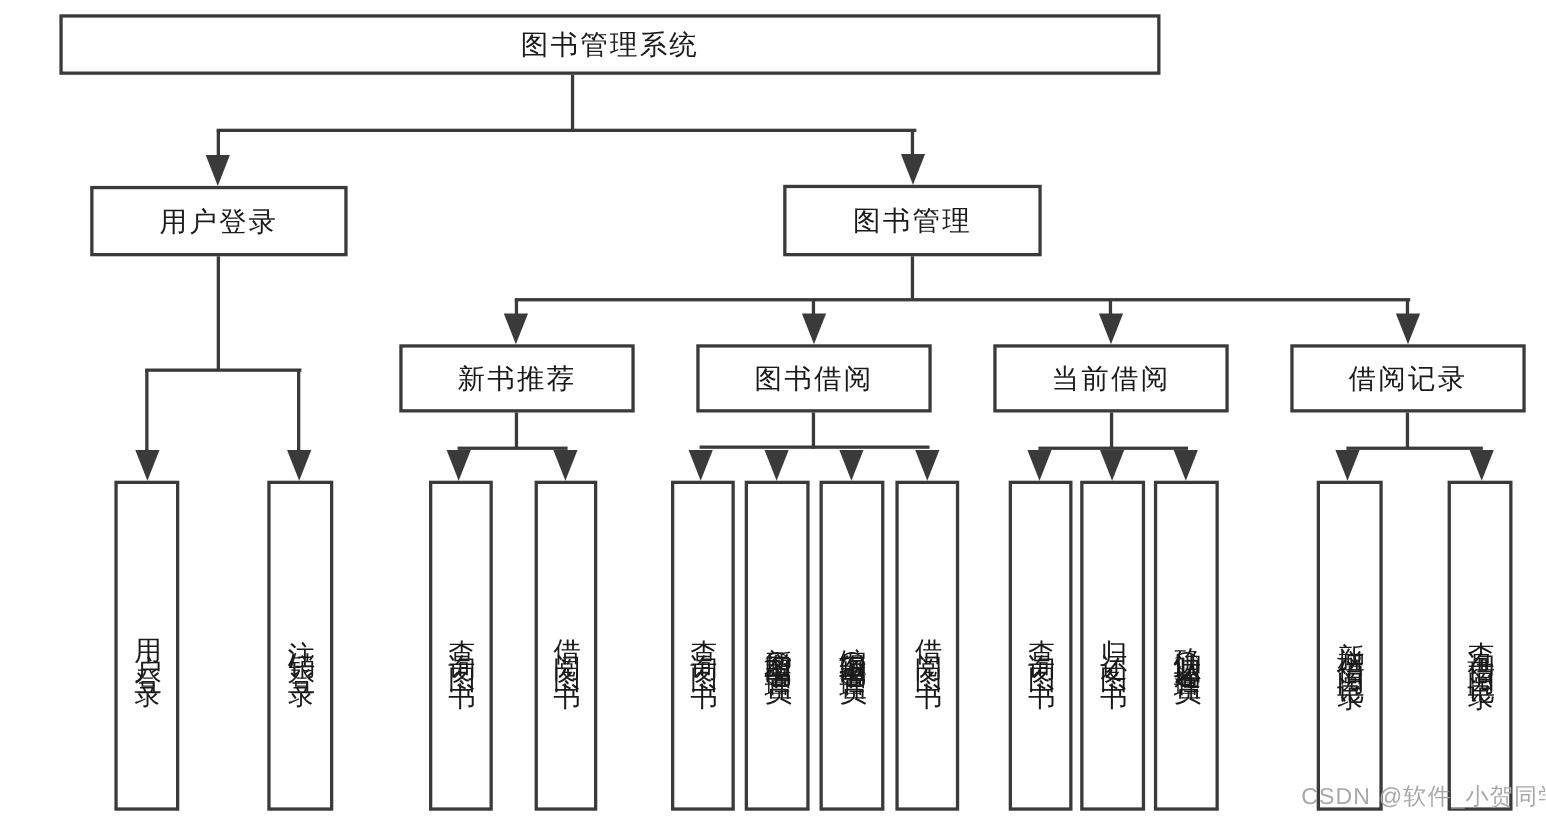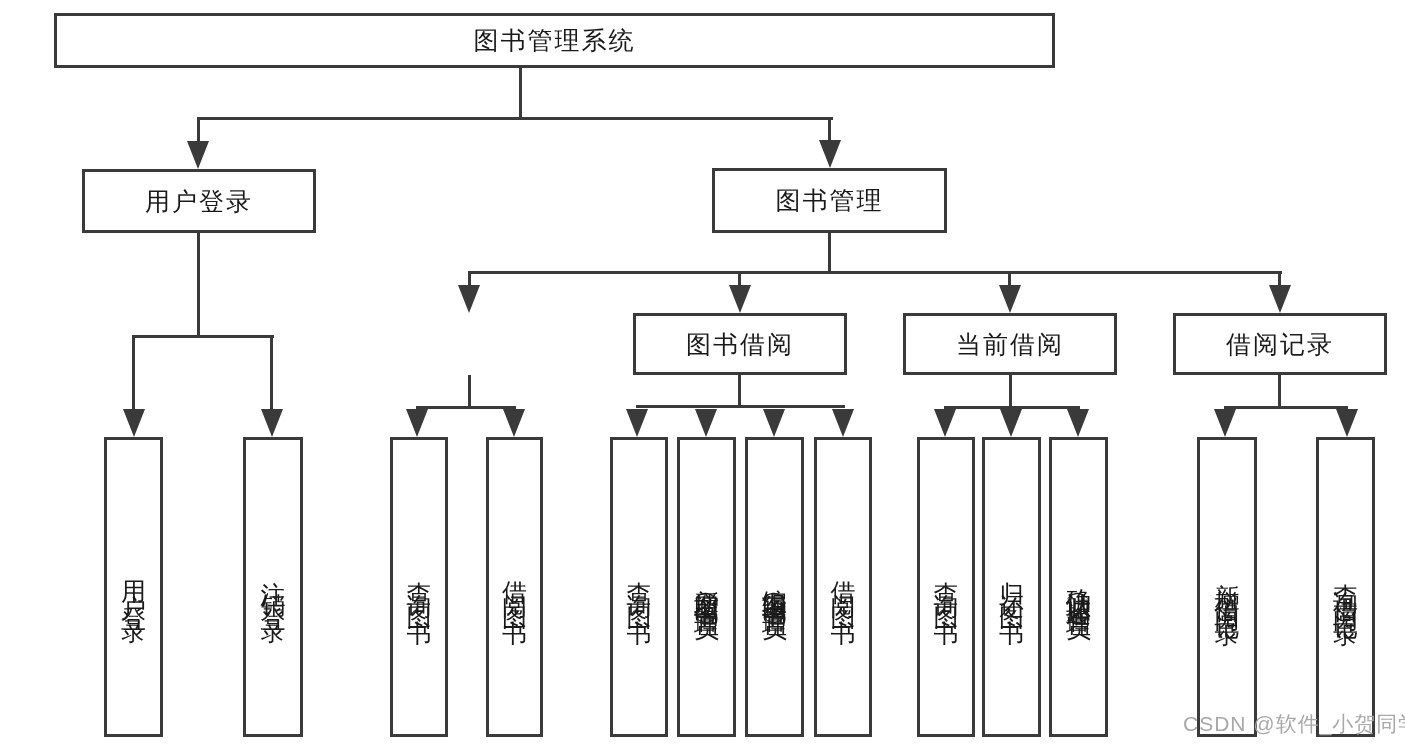--- a/index.html
+++ b/index.html
@@ -40,20 +40,23 @@
     <span class="hlabel">图书管理系统</span>
   </div>
 
   <div class="node" style="left:82px;top:169px;width:234px;height:64px;">
     <span class="hlabel">用户登录</span>
   </div>
   <div class="node" style="left:712px;top:168px;width:235px;height:65px;">
     <span class="hlabel">图书管理</span>
   </div>
 
+  <div class="node" style="left:363px;top:313px;width:214px;height:62px;">
+    <span class="hlabel">新书推荐</span>
+  </div>
   <div class="node" style="left:903px;top:313px;width:214px;height:62px;">
     <span class="hlabel">当前借阅</span>
   </div>
   <div class="node" style="left:633px;top:313px;width:214px;height:62px;">
     <span class="hlabel">图书借阅</span>
   </div>
   <div class="node" style="left:1173px;top:313px;width:214px;height:62px;">
     <span class="hlabel">借阅记录</span>
   </div>
 

